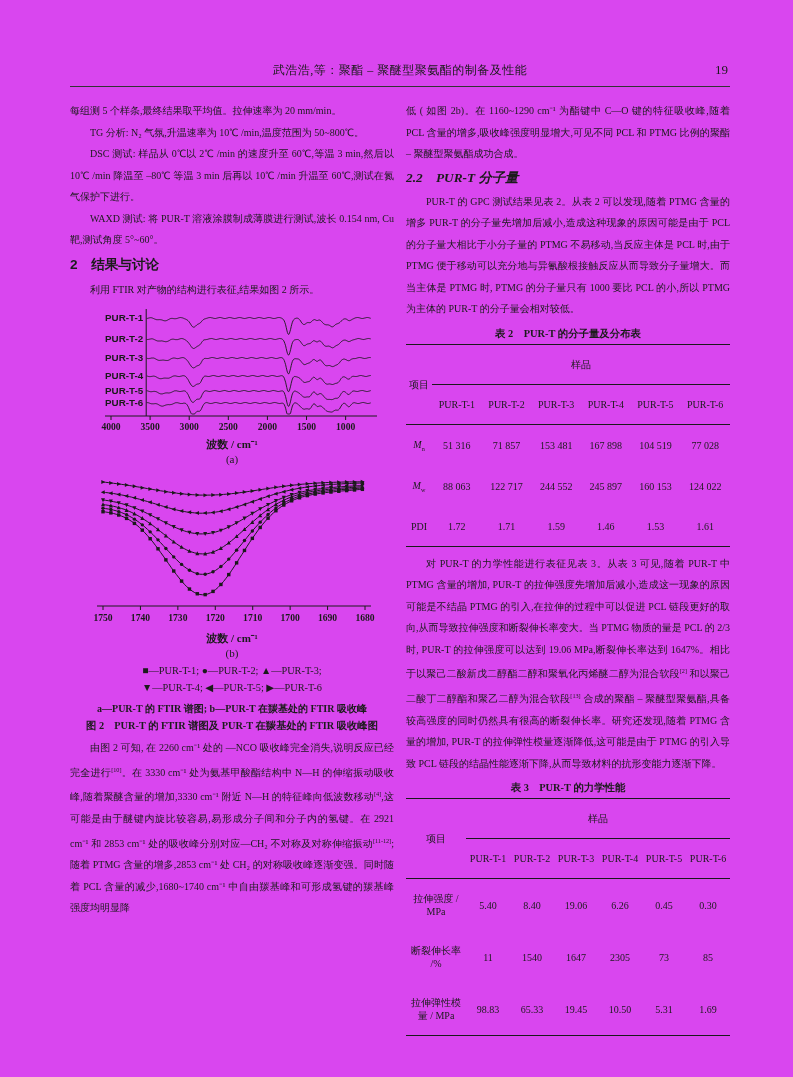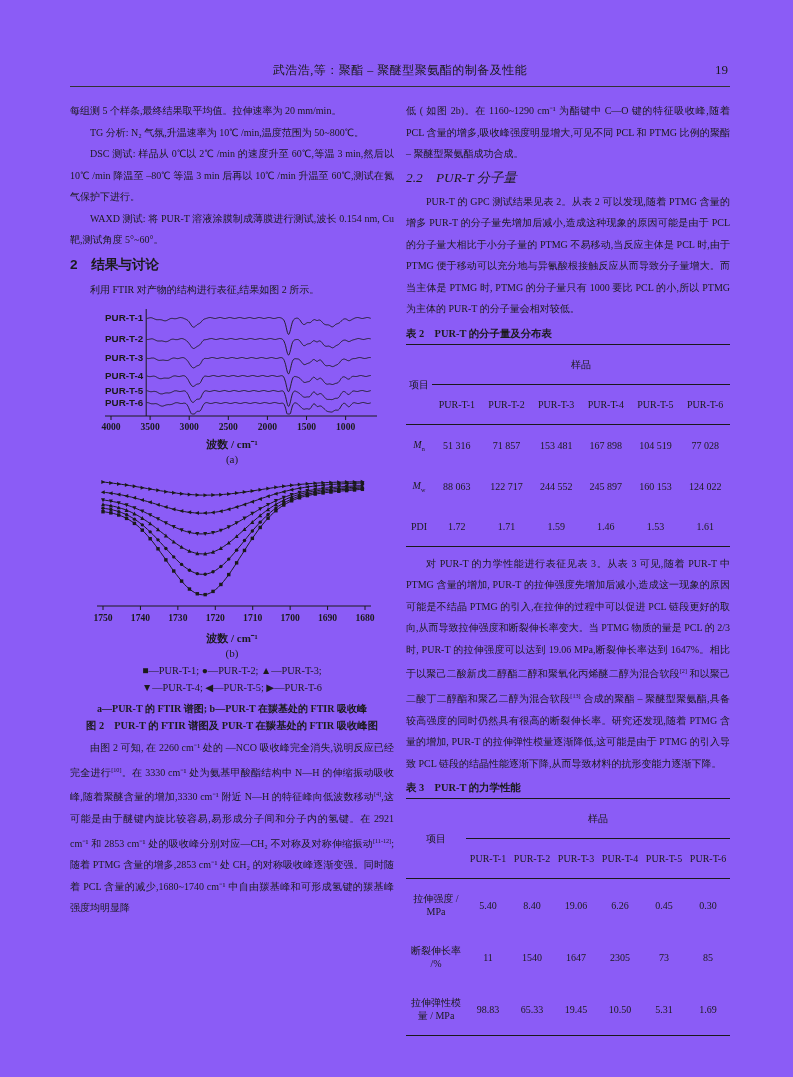--- a/index.html
+++ b/index.html
@@ -1,35 +1,35 @@
 <!DOCTYPE html>
 <html><head>
 <meta charset="utf-8">
 <style>
   html,body{margin:0;padding:0;background:#e8e8e8;}
-  .page{position:relative;width:793px;height:1077px;background:#8b5cf6;margin:0 auto;
+  .page{position:relative;width:793px;height:1077px;background:#d946ef;margin:0 auto;
         font-family:"Liberation Serif",serif;color:#1b1b1b;overflow:hidden;}
   .content{position:absolute;left:70px;top:62px;width:660px;}
   .pg-header{position:relative;height:24px;border-bottom:1.1px solid #333;}
   .header-title{position:absolute;left:0;right:0;text-align:center;font-size:12px;letter-spacing:.5px;}
   .page-num{position:absolute;right:2px;top:0;font-size:13px;}
   .cols{display:flex;gap:12px;margin-top:13px;}
   .col{width:324px;}
   p{margin:0;font-size:10px;line-height:21.5px;text-align:justify;text-indent:2em;}
   p.noindent{text-indent:0;}
   sup{font-size:.62em;} sub{font-size:.62em;}
   .h-sec{font-family:"Liberation Sans",sans-serif;font-weight:bold;font-size:13.6px;margin:3px 0;line-height:22px;}
-  .h-sub{font-size:13.3px;font-weight:normal;font-style:italic;margin:2px 0;line-height:22px;}
+  .h-sub{font-size:13.3px;font-weight:bold;font-style:italic;margin:2px 0;line-height:22px;}
   .figure{width:302px;margin:4px auto 2px;text-align:center;}
   .fig-xlabel{font-size:11px;font-weight:bold;margin-top:-2px;}
   .fig-panel{font-size:11px;margin:1px 0 3px;}
   .fig-legend{font-size:10.3px;line-height:17px;}
   .fig-note{font-size:10px;font-weight:bold;margin-top:5px;line-height:15px;font-family:Liberation Serif, serif;}
   .fig-caption{font-size:10.3px;font-weight:bold;margin:2px 0 4px;line-height:15px;}
-  .tbl-caption{font-weight:bold;font-size:10.4px;margin:7px 0 3px;}
+  .tbl-caption{text-align:center;font-weight:bold;font-size:10.4px;margin:7px 0 3px;}
   .sci-table{width:100%;border-collapse:collapse;font-size:10px;line-height:1.3;text-align:center;
              border-top:1.5px solid #1a1a1a;border-bottom:1.5px solid #1a1a1a;margin-bottom:6px;}
   .sci-table th,.sci-table td{font-weight:normal;padding:13px 1px;}
   .samples-head{border-bottom:.8px solid #1a1a1a;}
   .sci-table thead tr:nth-child(2) th{border-bottom:.8px solid #1a1a1a;}
   .item-col{border-bottom:.8px solid #1a1a1a;margin-left:37px;}
   #table2 .item-col{width:24px;}
   #table3 .item-col{width:58px;}
   svg{display:block;margin:0 auto;}
   svg text{font-family:"Liberation Serif",serif;}

